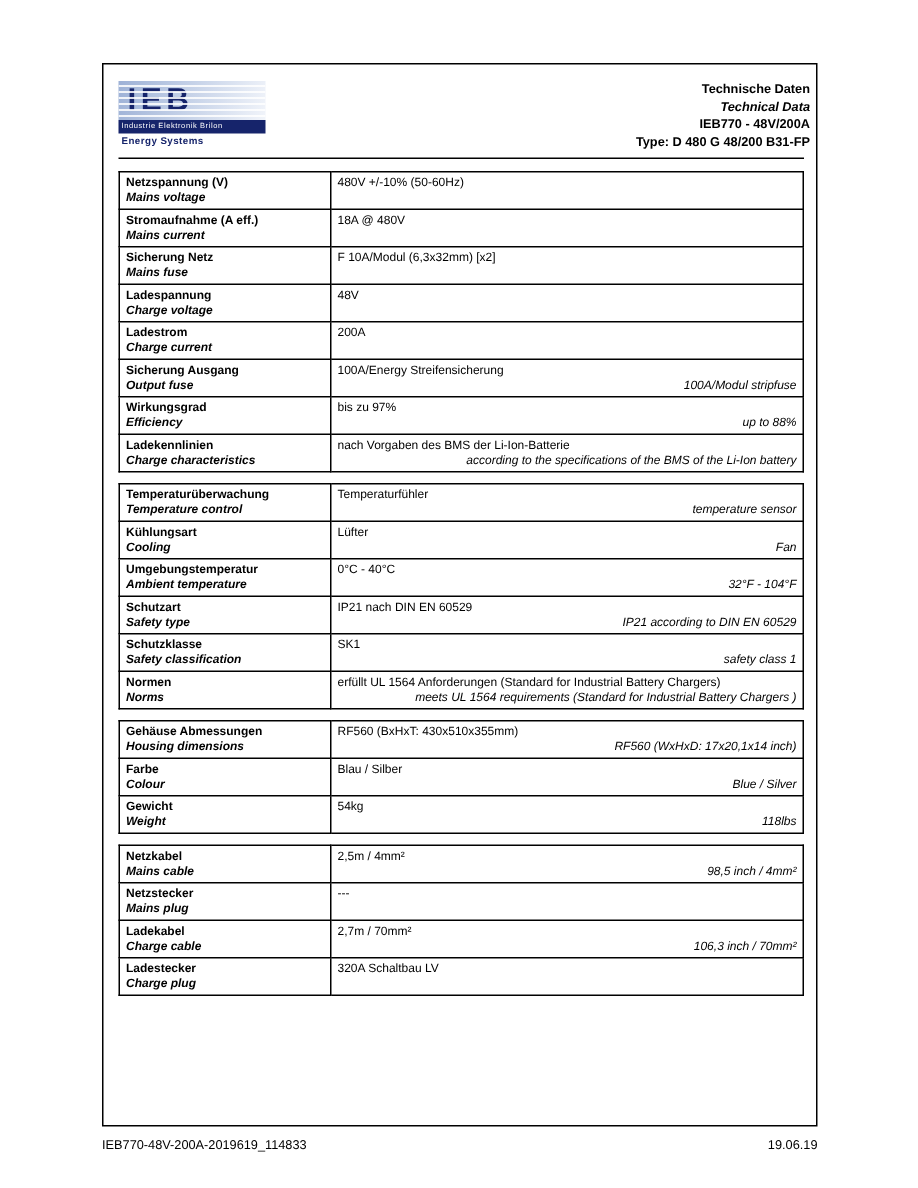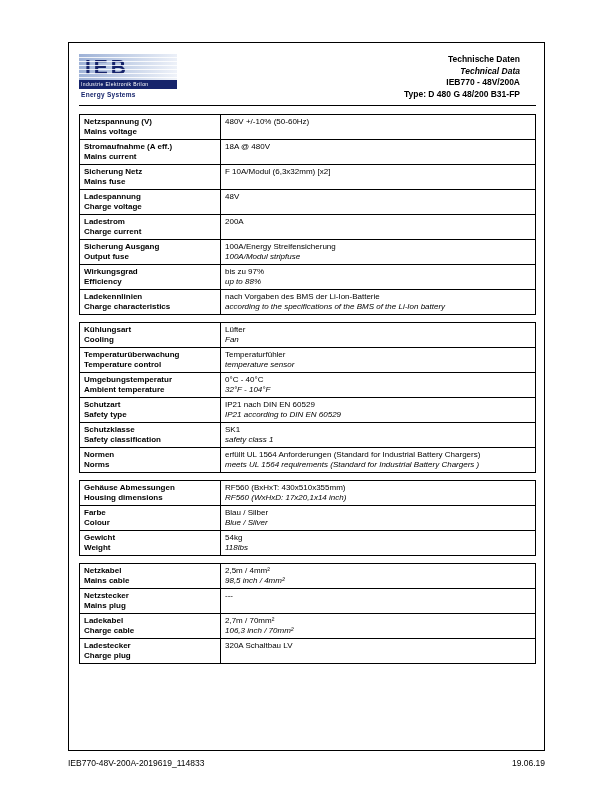--- a/index.html
+++ b/index.html
@@ -41,21 +41,21 @@
   .logo-bar {
     height:9px; background:#16246b; color:#fff;
     font-size:5px; line-height:9px; padding-left:2px;
     letter-spacing:.4px; white-space:nowrap; overflow:hidden;
   }
   .logo-tag {
     font-size:6.5px; font-weight:bold; color:#16246b;
     padding:2px 0 0 2px; letter-spacing:.3px;
   }
   .header-right {
-    position:absolute; right:24px; top:11px;
+    position:absolute; right:4px; top:11px;
     text-align:right; font-size:8.5px; line-height:11.5px;
     font-weight:bold;
   }
   .header-right .en { font-style:italic; }
   .divider {
     position:absolute; left:10px; right:8px; top:62px;
     border-top:1px solid #000;
   }
   
   .tables {
@@ -69,23 +69,23 @@
   table.spec td {
     border:1px solid #000;
     padding:2px 4px 1px 4px;
     vertical-align:top;
     font-size:8px; line-height:10px;
     height:21px;
     overflow:hidden;
   }
   td.label { width:132px; }
   .lde { font-weight:bold; }
-  .len { font-weight:bold; }
+  .len { font-weight:bold; font-style:italic; }
   .vde { }
-  .ven { font-style:italic; }
+  .ven { font-style:italic;text-align:right; }
   
   .footer {
     position:absolute; left:68px; right:67px; top:758px;
     display:flex; justify-content:space-between;
     font-size:8.5px;
   }
 </style>
 </head>
 <body>
 
@@ -197,37 +197,37 @@
       <div class="vde">nach Vorgaben des BMS der Li-Ion-Batterie</div>
       <div class="ven">according to the specifications of the BMS of the Li-Ion battery</div>
     </td>
   </tr>
 </tbody>
       </table>
       <table class="spec">
         <tbody>
   <tr>
     <td class="label">
+      <div class="lde">Temperaturüberwachung</div>
+      <div class="len">Temperature control</div>
+    </td>
+    <td class="value">
+      <div class="vde">Temperaturfühler</div>
+      <div class="ven">temperature sensor</div>
+    </td>
+  </tr>
+
+  <tr>
+    <td class="label">
       <div class="lde">Kühlungsart</div>
       <div class="len">Cooling</div>
     </td>
     <td class="value">
       <div class="vde">Lüfter</div>
       <div class="ven">Fan</div>
-    </td>
-  </tr>
-
-  <tr>
-    <td class="label">
-      <div class="lde">Temperaturüberwachung</div>
-      <div class="len">Temperature control</div>
-    </td>
-    <td class="value">
-      <div class="vde">Temperaturfühler</div>
-      <div class="ven">temperature sensor</div>
     </td>
   </tr>
 
   <tr>
     <td class="label">
       <div class="lde">Umgebungstemperatur</div>
       <div class="len">Ambient temperature</div>
     </td>
     <td class="value">
       <div class="vde">0°C - 40°C</div>

